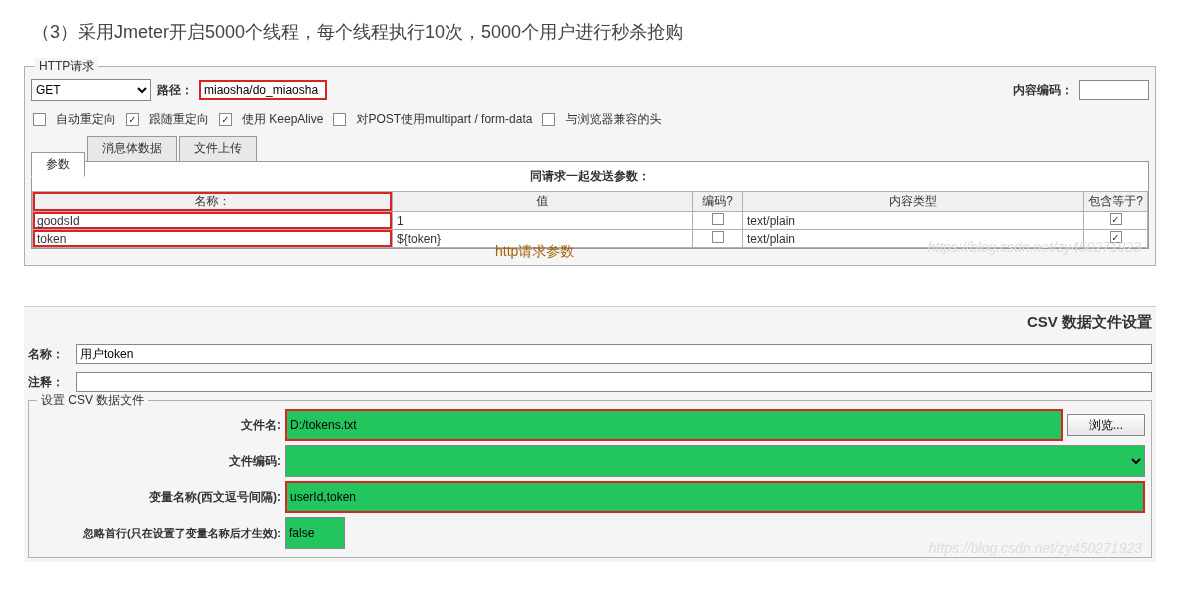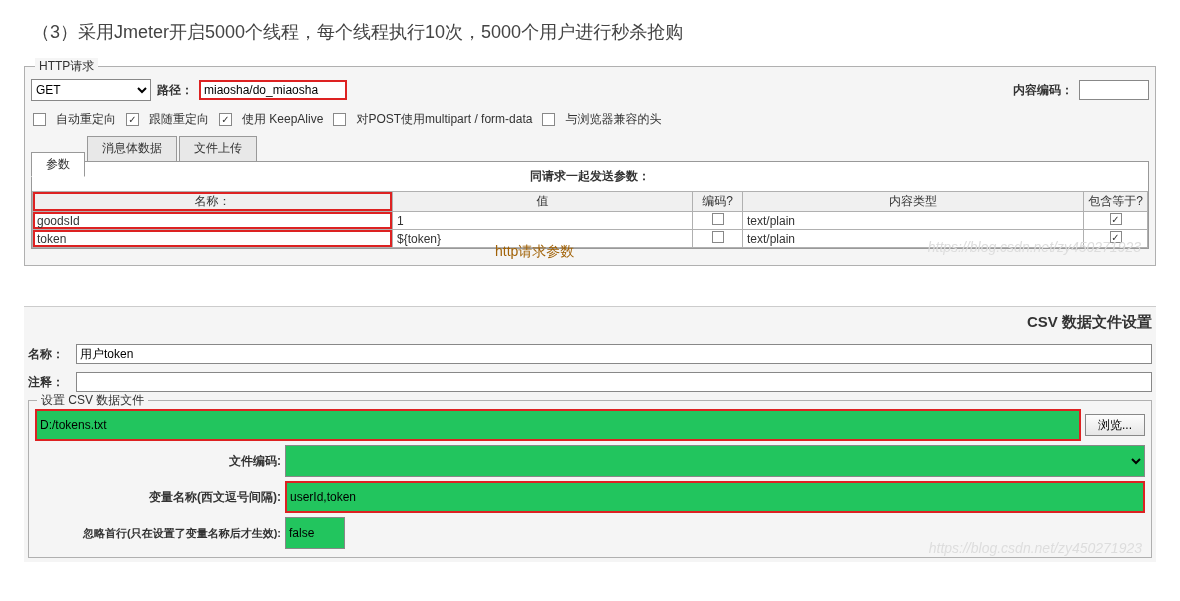--- a/index.html
+++ b/index.html
@@ -36,21 +36,21 @@
     border: 1px solid #888;
   }
   .lbl { font-size: 12px; font-weight: bold; white-space: nowrap; }
   input[type="text"].inp {
     height: 20px;
     border: 1px solid #888;
     font-size: 12px;
     padding: 0 3px;
     background: #fff;
   }
-  .path-box { width: 148px; border: 2px solid #d22 !important; }
+  .path-box { width: 128px; border: 2px solid #d22 !important; }
   .content-enc { width: 70px; }
   .checkbox-row { display: flex; align-items: center; gap: 10px; padding: 4px 2px; font-size: 12px; }
   .cb { width: 13px; height: 13px; background:#fff; border:1px solid #888; display:inline-flex; align-items:center; justify-content:center; font-size:10px; color:#333; }
   .cb.checked::after { content:"✓"; }
   .tabs { display:flex; border-bottom:1px solid #999; margin-top:4px; }
   .tab { padding:3px 14px; font-size:12px; border:1px solid #999; border-bottom:none; background:#e8e8e8; margin-right:2px; }
   .tab.active { background:#fff; position:relative; top:16px; border-bottom:1px solid #fff; }
   .tab-body { background:#fff; border:1px solid #999; border-top:none; }
   .section-head { text-align:center; font-size:12px; font-weight:bold; padding:6px 0; }
   table.grid { width:100%; border-collapse: collapse; font-size:12px; }
@@ -63,21 +63,21 @@
   .form-row .flbl { width:48px; font-size:12px; font-weight:bold; text-align:left; }
   .form-row .fval { flex:1; }
   .fval input { width:100%; }
   .fieldset { border:1px solid #b0b0b0; padding:8px 6px 4px 6px; position:relative; margin-top:8px; }
   .fieldset .legend { position:absolute; top:-9px; left:8px; background:#f5f5f5; padding:0 4px; font-size:12px; }
   .csv-row { display:flex; align-items:center; margin-bottom:4px; }
   .csv-row .clbl { width:250px; text-align:right; font-size:12px; font-weight:bold; padding-right:4px; }
   .csv-row .cval { flex:1; }
   .csv-row .cval input, .csv-row .cval select { width:100%; height:32px; border:1px solid #888; font-size:12px; padding:0 3px; background:#22c55e; }
   .redfield { border:2px solid #d22 !important; }
-  .browse { height:22px; padding:0 12px; font-size:12px; border:1px solid #888; background:linear-gradient(#fdfdfd,#e6e6e6); margin-left:4px; }
+  .browse { height:22px; padding:0 21px; font-size:12px; border:1px solid #888; background:linear-gradient(#fdfdfd,#e6e6e6); margin-left:4px; }
   .watermark { position:absolute; right:14px; color:#ddd; font-size:14px; font-style:italic; }
   .panel1 { min-height:200px; }
   .spacer-flex { flex:1; }
   .center { text-align:center; }
   .chk-cell { text-align:center !important; }
   .chk-small { width:12px; height:12px; display:inline-block; border:1px solid #888; background:#fff; }
   .chk-small.c::after{content:"✓"; font-size:10px; position:relative; top:-2px;}
   .csv-panel { background:#f5f5f5; padding:2px 4px 4px 4px; border-top:1px solid #ccc; }
 </style>
 </head>
@@ -166,20 +166,21 @@
   </div>
   <div class="form-row">
     <div class="flbl">注释：</div>
     <div class="fval"><input type="text" class="inp" value="" style=""></div>
   </div>
 
   <div class="fieldset">
     <div class="legend">设置 CSV 数据文件</div>
 
     <div class="csv-row">
+      <div class="clbl">文件名:</div>
       <div class="cval"><input type="text" class="inp redfield" value="D:/tokens.txt" style=""></div>
       <button class="browse">浏览...</button>
     </div>
     <div class="csv-row">
       <div class="clbl">文件编码:</div>
       <div class="cval"><select><option></option></select></div>
     </div>
     <div class="csv-row">
       <div class="clbl">变量名称(西文逗号间隔):</div>
       <div class="cval"><input type="text" class="inp redfield" value="userId,token" style=""></div>

